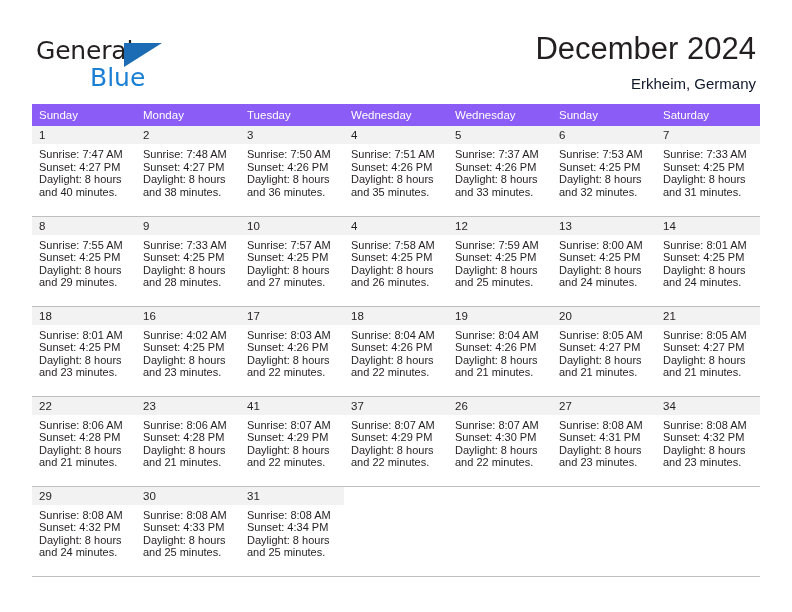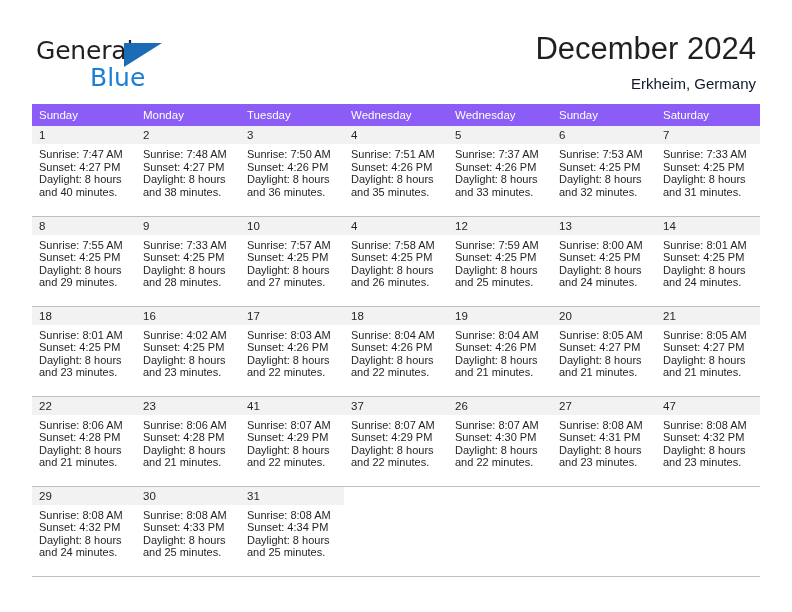--- a/index.html
+++ b/index.html
@@ -415,21 +415,21 @@
             <td class="day-cell">
               <div class="daynum">27</div>
               <div class="details">
                 <div>Sunrise: 8:08 AM</div>
                 <div>Sunset: 4:31 PM</div>
                 <div>Daylight: 8 hours</div>
                 <div>and 23 minutes.</div>
               </div>
             </td>
             <td class="day-cell">
-              <div class="daynum">47</div>
+              <div class="daynum">34</div>
               <div class="details">
                 <div>Sunrise: 8:08 AM</div>
                 <div>Sunset: 4:32 PM</div>
                 <div>Daylight: 8 hours</div>
                 <div>and 23 minutes.</div>
               </div>
             </td>
           </tr>
           <tr class="week last">
             <td class="day-cell">

